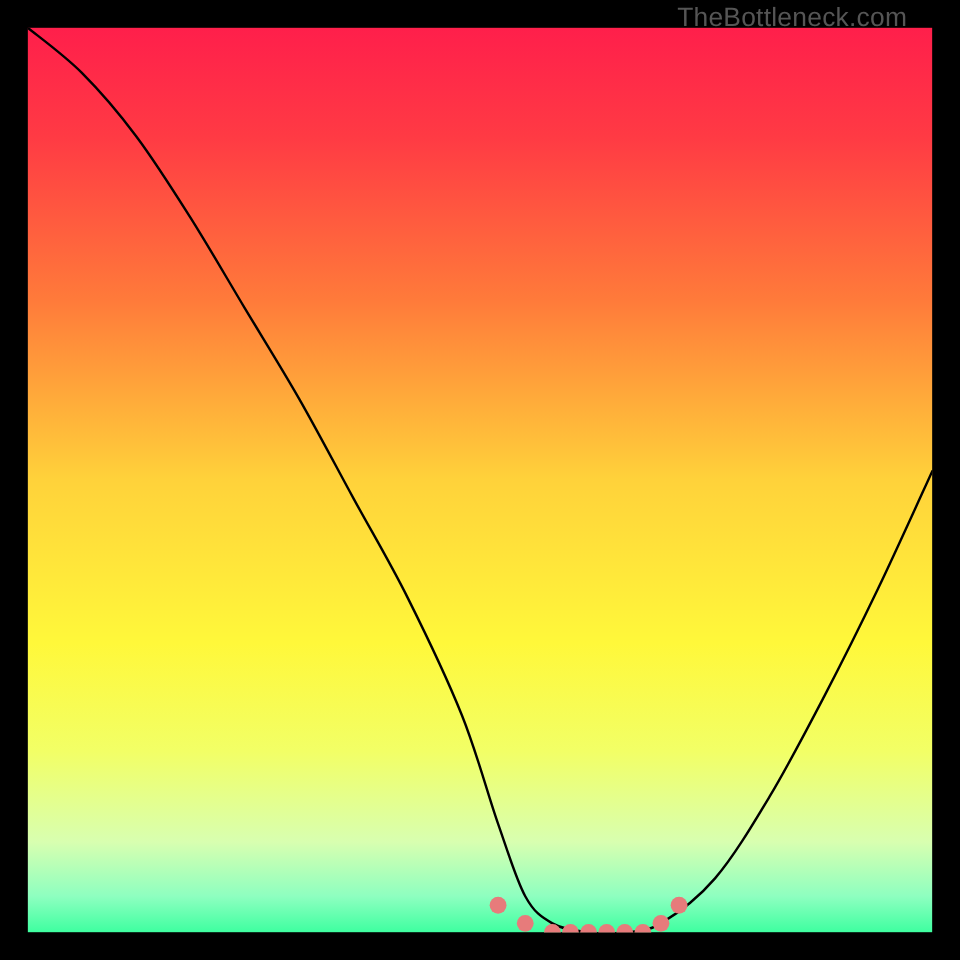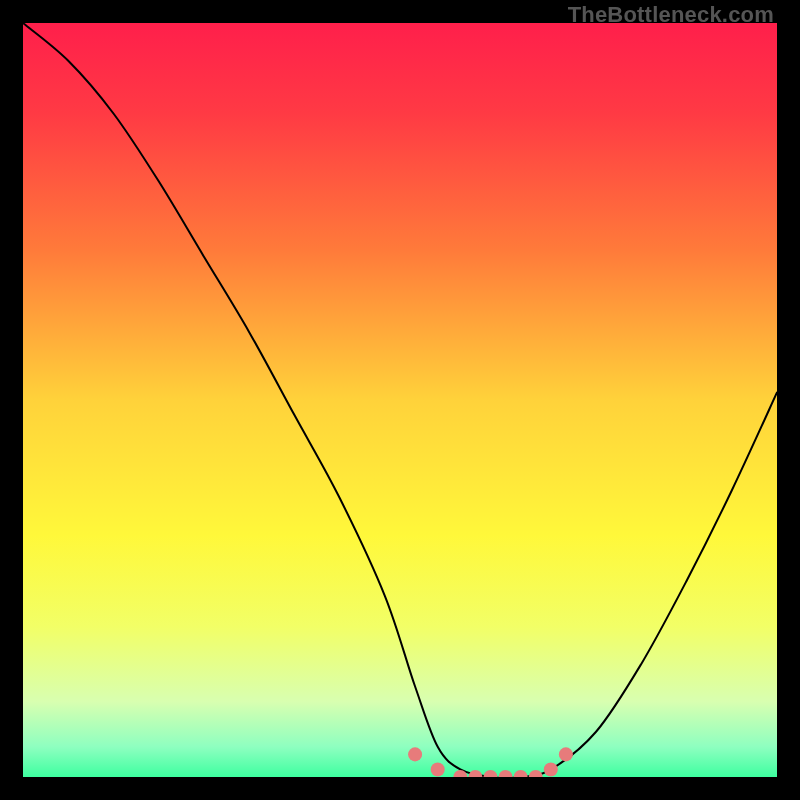--- a/index.html
+++ b/index.html
@@ -28,24 +28,24 @@
     position: absolute;
     inset: 0;
   }
   .curve-layer {
     position: absolute;
     inset: 0;
   }
   .watermark {
     position: absolute;
     top: 2px;
-    right: 26px;
+    right: 44px;
     color: #555;
     font-size: 22px;
-    font-weight: 700;
+    font-weight: 400;
     letter-spacing: 0.2px;
     margin-left: 12px;
   }
 </style>
 </head>
 <body>
 
 <div class="frame">
 
   <div class="watermark">TheBottleneck.com</div>

